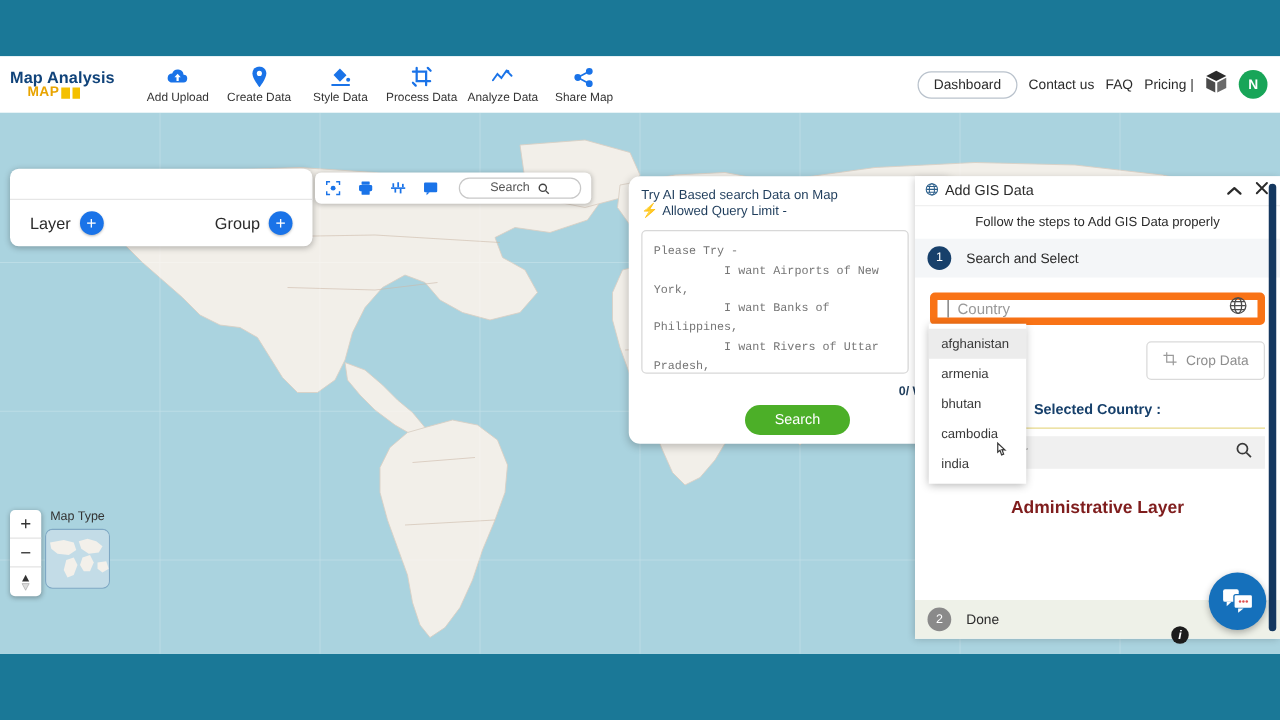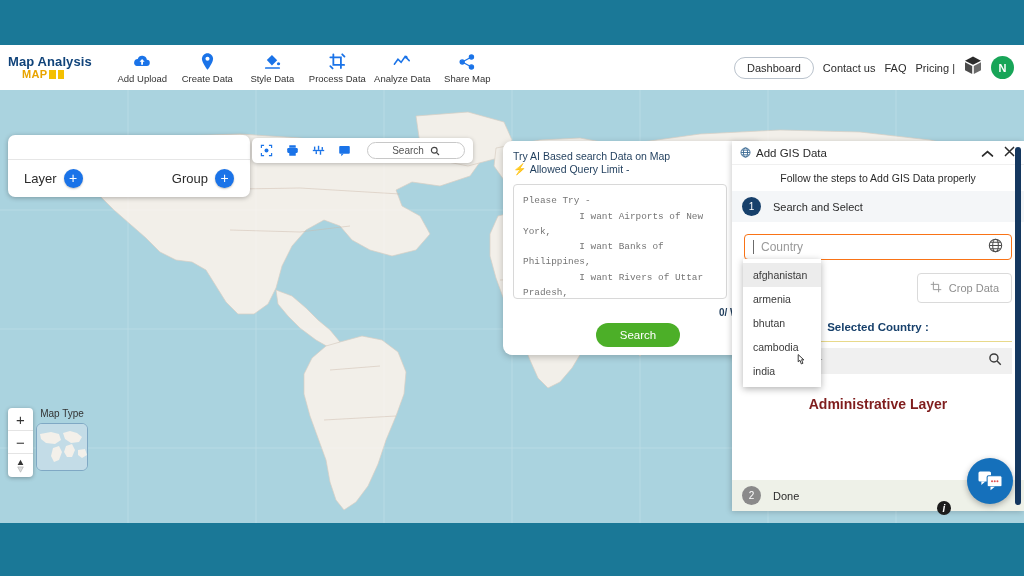--- a/index.html
+++ b/index.html
@@ -195,21 +195,21 @@
     background: #17406b; color: #fff; font-size: 10px;
     display: flex; align-items: center; justify-content: center;
   }
   .step-badge.grey { background: #8a8a8a; }
   .step-label { font-size: 11px; color: #2b2b2b; }
   .step-row.done { background: #eef1e8; }
 
   .gis-body { padding: 12px 12px 0 12px; position: relative; }
   .country-field {
     position: relative;
-    border: 1px solid #f97316; border-radius: 4px;
+    border: 6px solid #f97316; border-radius: 4px;
     height: 26px; display: flex; align-items: center;
     padding: 0 8px;
   }
   .country-caret {
     width: 1px; height: 14px; background: #6b6b6b; margin-right: 7px;
   }
   .country-ph { font-size: 12px; color: #999; }
   .country-globe { margin-left: auto; color: #4b4b4b; }
 
   .crop-row { display: flex; justify-content: flex-end; margin-top: 13px; }

